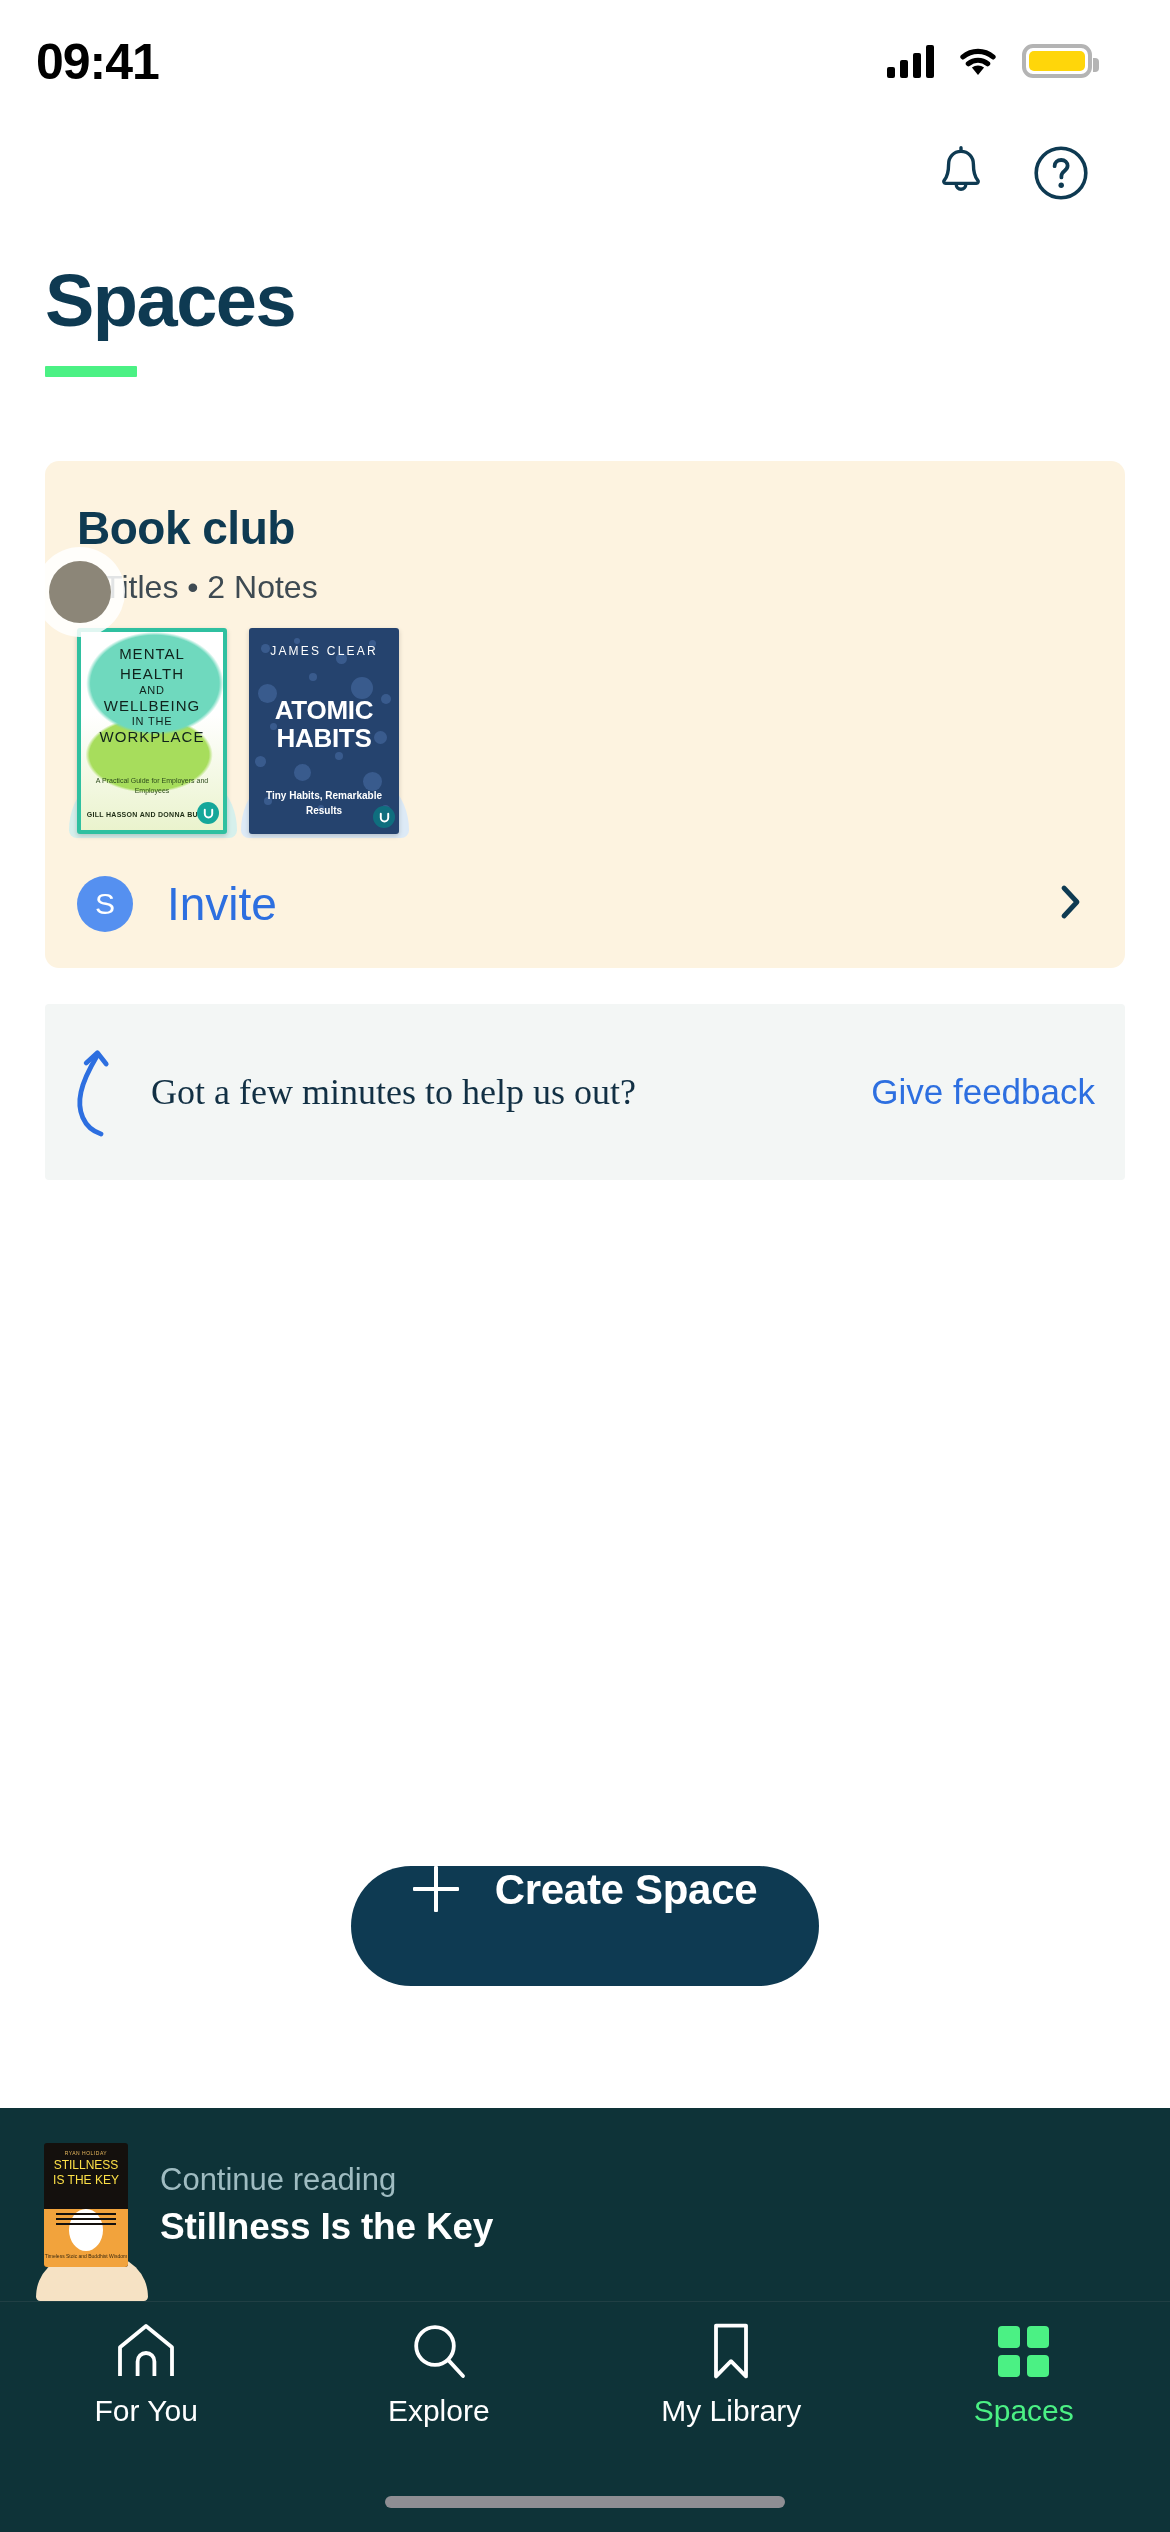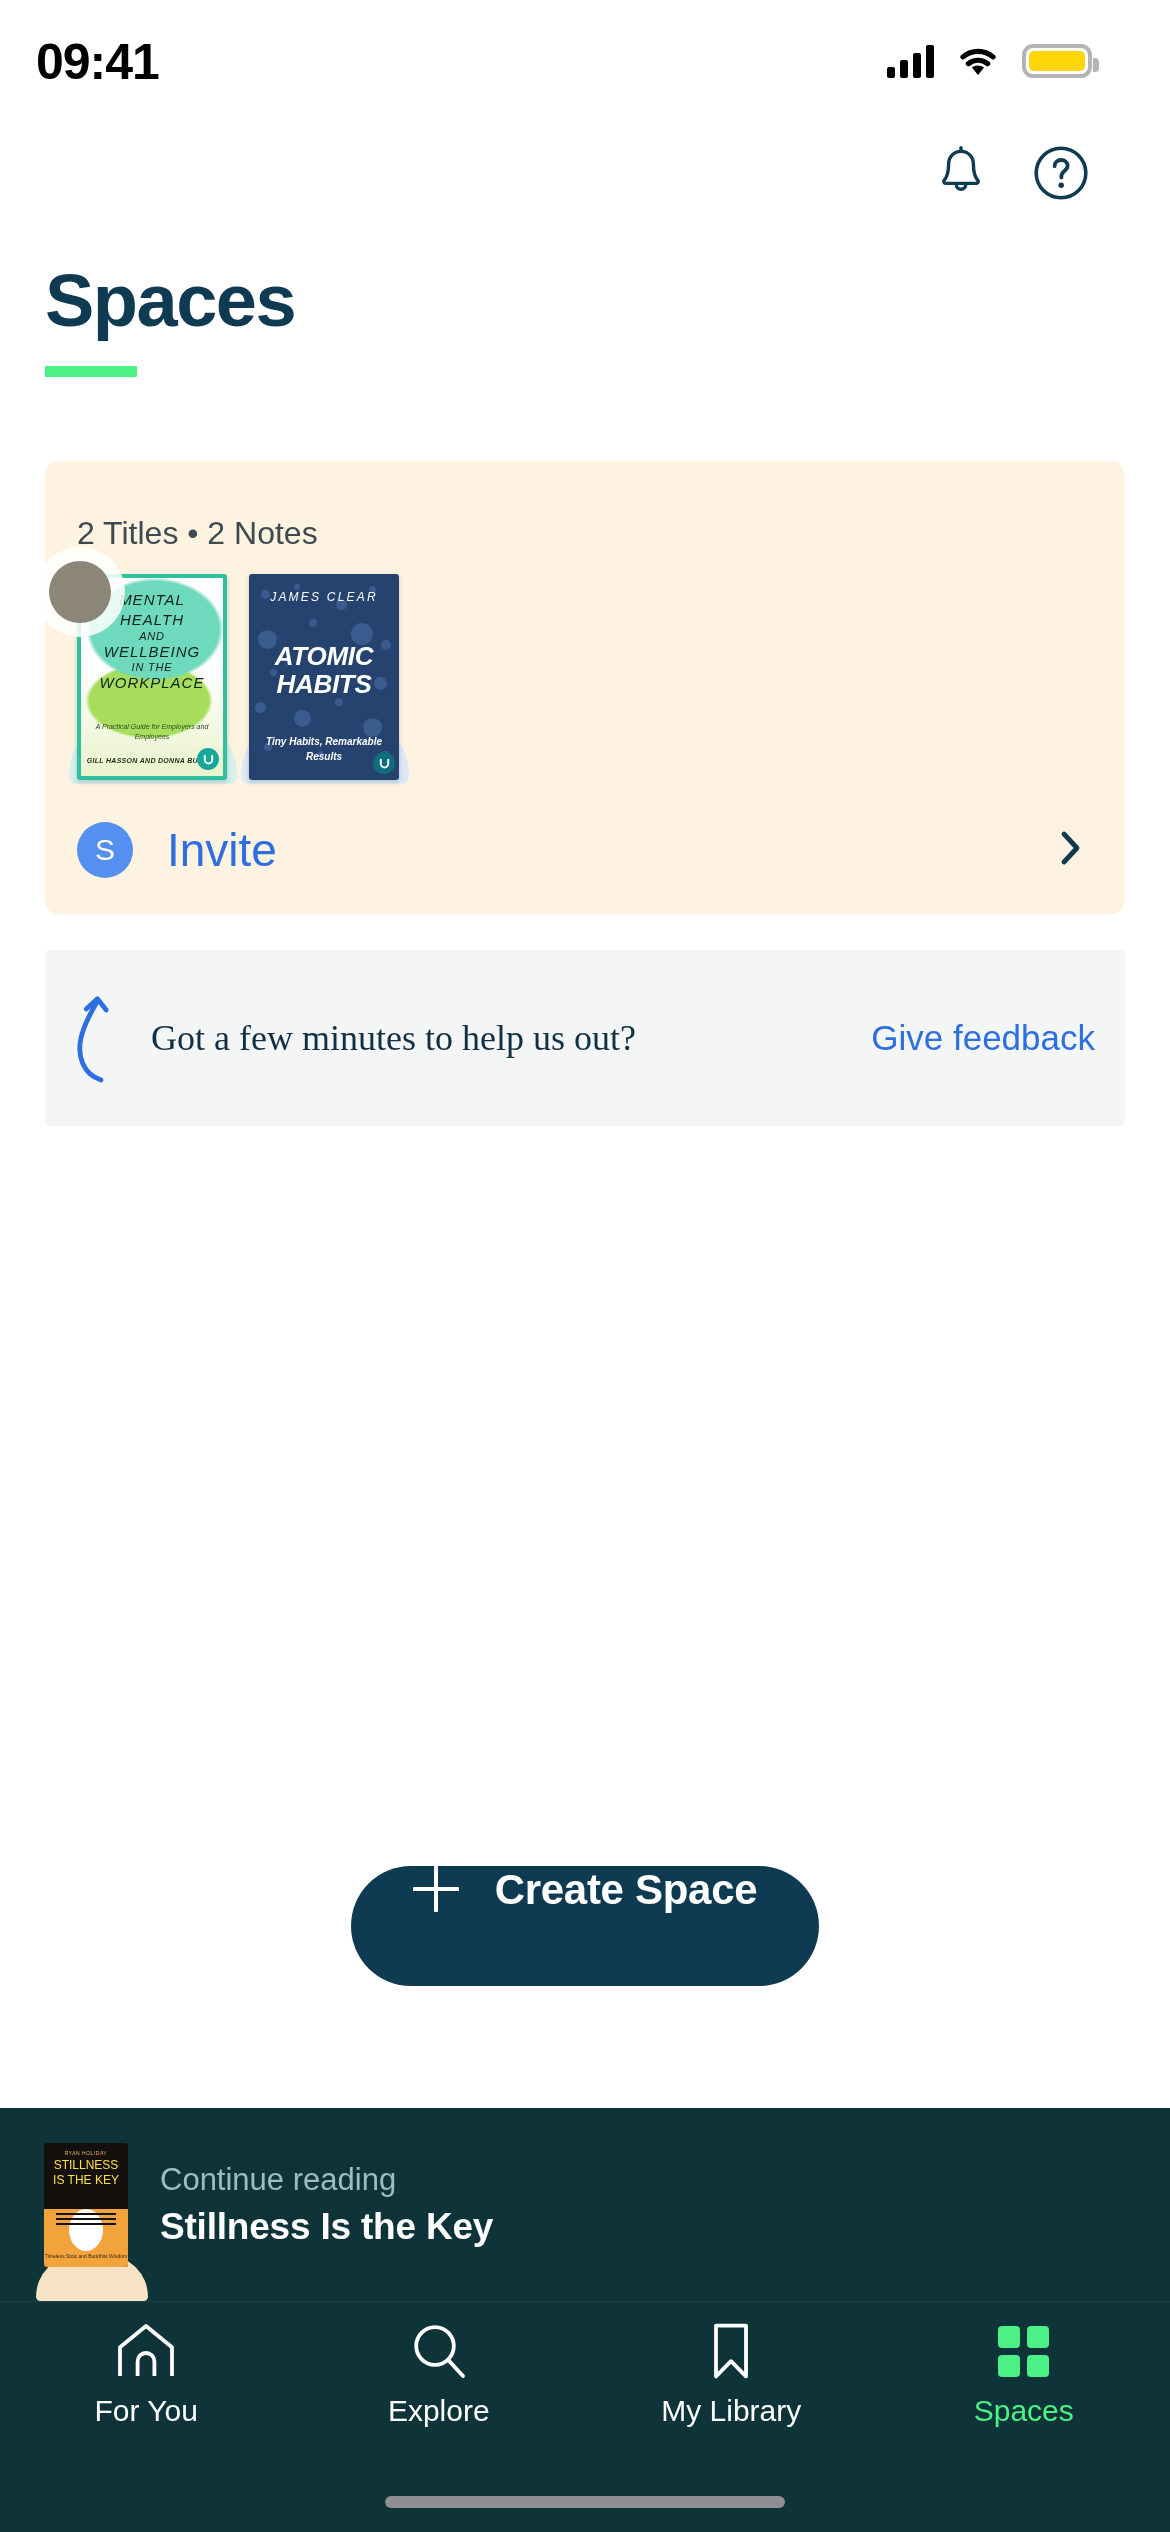--- a/index.html
+++ b/index.html
@@ -64,21 +64,21 @@
     padding:40px 32px 30px 32px;
     position:relative;
   }
   .card-title{
     font-size:46px; font-weight:700; color:#0E3A52; letter-spacing:-0.5px;
   }
   .card-sub{
     font-size:32px; color:#3e4a52; margin-top:14px; font-weight:400;
   }
   .covers{ display:flex; gap:22px; margin-top:22px; align-items:flex-end;}
-  .cover-slot{ position:relative; width:150px;font-style:italic;}
+  .cover-slot{ position:relative; width:150px;}
   .shelf{
     position:absolute; left:-8px; bottom:-4px; width:168px; height:74px;
     background:#DDEAF6; border-radius:84px 84px 10px 10px; z-index:0;
   }
   .shelf.mint{ background:#D6F0EC;}
   .cover{
     position:relative; z-index:1; width:150px; height:206px;
     border-radius:3px; overflow:hidden;
     box-shadow:0 2px 5px rgba(0,0,0,.18);
   }
@@ -283,20 +283,21 @@
     </svg>
   </div>
 </div>
 
 <div class="page-title-wrap">
   <div class="page-title">Spaces</div>
   <div class="title-underline"></div>
 </div>
 
 <div class="card">
+  <div class="card-title">Book club</div>
   <div class="card-sub">2 Titles • 2 Notes</div>
 
   <div class="gray-dot"></div>
 
   <div class="covers">
 
     <div class="cover-slot">
       <div class="shelf mint"></div>
       <div class="cover cover-mh">
         <div class="blob"></div>

